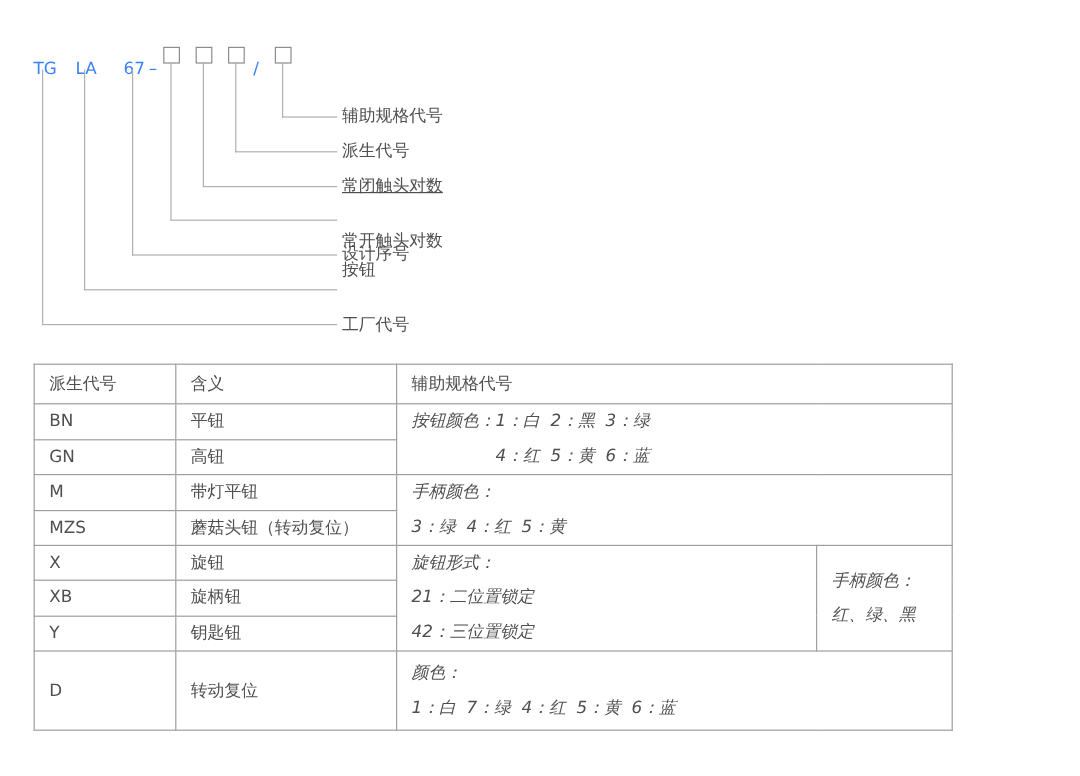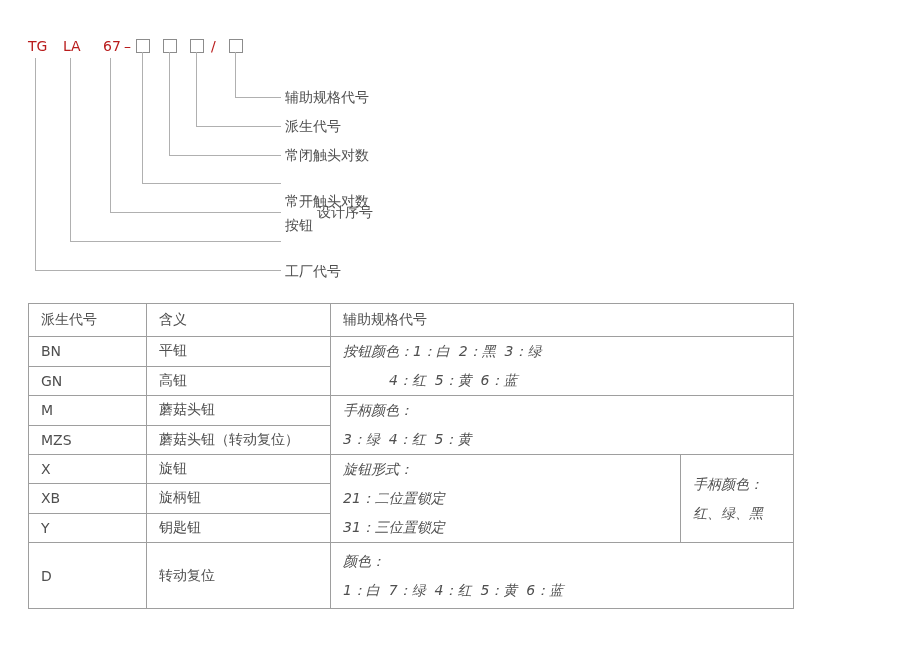--- a/index.html
+++ b/index.html
@@ -14,23 +14,23 @@
     height: 647px;
     background: #ffffff;
     color: #4f4f4f;
     font-size: 14px;
     overflow: hidden;
   }
   
   .diagram { position: absolute; left: 0; top: 0; width: 900px; height: 300px; }
   .code-text {
     position: absolute;
-    top: 38px;
+    top: 50px;
     font-size: 14px;
-    color: #b91c1c;
+    color: #3b82f6;
     line-height: 16px;
     white-space: pre;
   }
   .code-box {
     position: absolute;
     top: 39px;
     width: 12px;
     height: 12px;
     border: 1px solid #8c8c8c;
     background: #ffffff;
@@ -66,21 +66,21 @@
     vertical-align: middle;
     font-weight: normal;
     white-space: nowrap;
     overflow: hidden;
   }
   .row-header { height: 33px; }
   .row-std    { height: 29px; }
   .row-tall   { height: 66px; }
   .spec-multiline { vertical-align: middle; font-style: italic; }
   .spec-multiline div { line-height: 29px; white-space: pre; }
-  .indent { margin-left: 46px; }
+  .indent { margin-left: 70px; }
 </style>
 </head>
 <body>
 
 <div class="page">
 
   <div class="diagram">
 
     <span class="code-text" style="left:28px">TG</span>
     <span class="code-text" style="left:63px">LA</span>
@@ -96,23 +96,23 @@
     <div class="callout-line" style="left:235px; top:52px; width:45px;  height:45px;"></div>
     <div class="callout-line" style="left:196px; top:52px; width:84px;  height:74px;"></div>
     <div class="callout-line" style="left:169px; top:52px; width:111px; height:103px;"></div>
     <div class="callout-line" style="left:142px; top:52px; width:138px; height:131px;"></div>
     <div class="callout-line" style="left:110px; top:58px; width:170px; height:154px;"></div>
     <div class="callout-line" style="left:70px;  top:58px; width:210px; height:183px;"></div>
     <div class="callout-line" style="left:35px;  top:58px; width:245px; height:212px;"></div>
 
     <span class="callout-label" style="top:88px;">辅助规格代号</span>
     <span class="callout-label" style="top:117px;">派生代号</span>
-    <span class="callout-label" style="top:146px;">常闭触头对数</span>
+    <span class="callout-label" style="top:146px;text-decoration:underline;">常闭触头对数</span>
     <span class="callout-label" style="top:174px;margin-top:18px;">常开触头对数</span>
-    <span class="callout-label" style="top:203px;margin-left:32px;">设计序号</span>
+    <span class="callout-label" style="top:203px;">设计序号</span>
     <span class="callout-label" style="top:216px;">按钮</span>
     <span class="callout-label" style="top:262px;">工厂代号</span>
   </div>
 
   <table class="spec-table">
     <colgroup>
       <col style="width:118px">
       <col style="width:184px">
       <col style="width:350px">
       <col style="width:113px">
@@ -132,38 +132,38 @@
           <div class="indent">4：红  5：黄  6：蓝</div>
         </td>
       </tr>
       <tr class="row-std">
         <td>GN</td>
         <td>高钮</td>
       </tr>
 
       <tr class="row-std">
         <td>M</td>
-        <td>蘑菇头钮</td>
+        <td>带灯平钮</td>
         <td colspan="2" rowspan="2" class="spec-multiline">
           <div>手柄颜色：</div>
           <div>3：绿  4：红  5：黄</div>
         </td>
       </tr>
       <tr class="row-std">
         <td>MZS</td>
         <td>蘑菇头钮（转动复位）</td>
       </tr>
 
       <tr class="row-std">
         <td>X</td>
         <td>旋钮</td>
         <td rowspan="3" class="spec-multiline">
           <div>旋钮形式：</div>
           <div>21：二位置锁定</div>
-          <div>31：三位置锁定</div>
+          <div>42：三位置锁定</div>
         </td>
         <td rowspan="3" class="spec-multiline">
           <div>手柄颜色：</div>
           <div>红、绿、黑</div>
         </td>
       </tr>
       <tr class="row-std">
         <td>XB</td>
         <td>旋柄钮</td>
       </tr>

